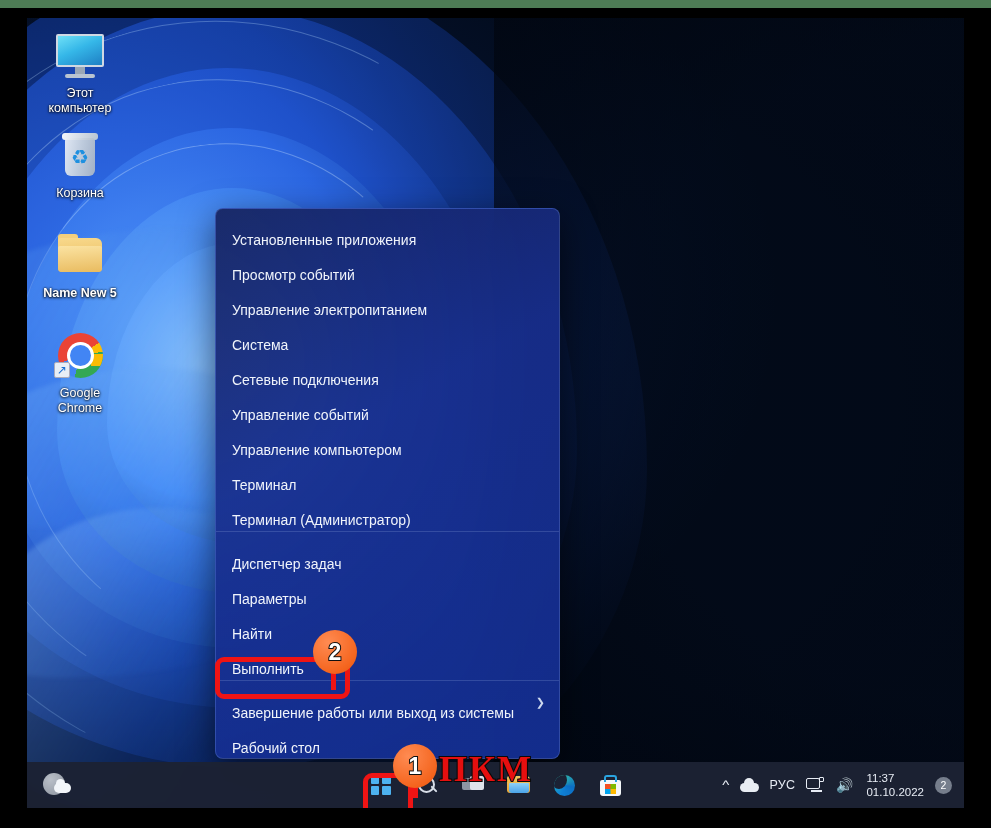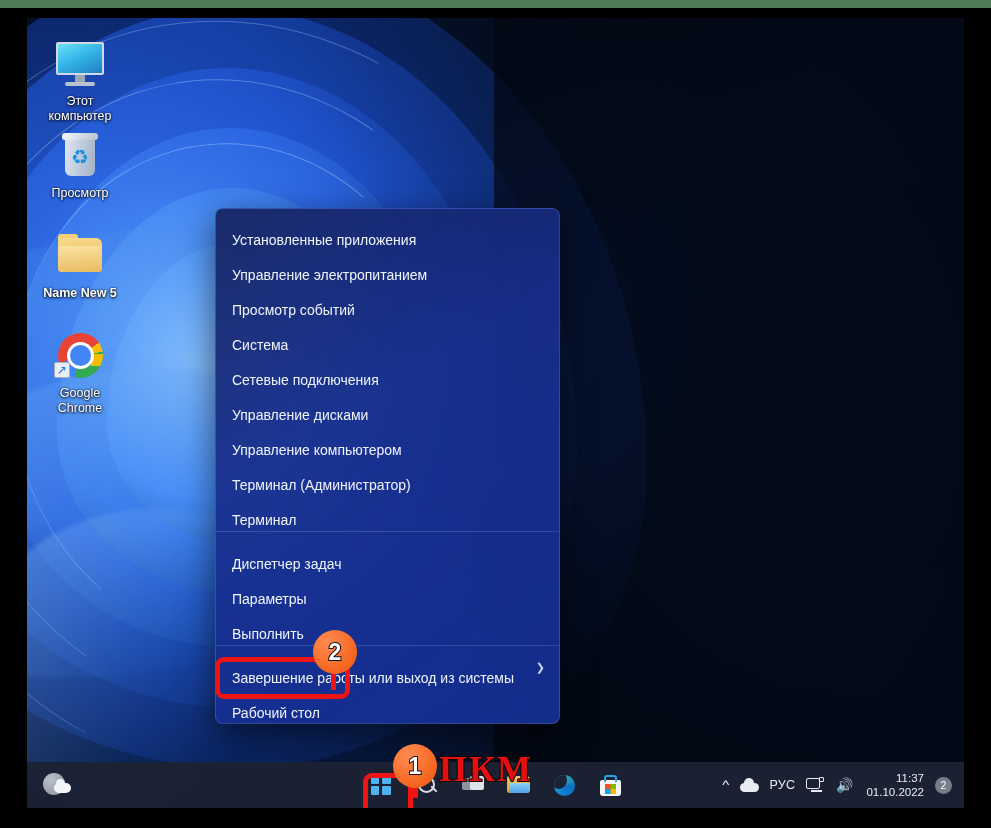--- a/index.html
+++ b/index.html
@@ -178,21 +178,21 @@
   .tray-cloud i{position:absolute;left:0;bottom:0;width:19px;height:9px;border-radius:5px;background:#e9edf3;}
   .tray-cloud i:nth-child(2){left:4px;bottom:4px;width:10px;height:10px;border-radius:50%;}
   .tray-lang{font-size:12.5px;letter-spacing:.3px;}
   .tray-net{position:relative;width:19px;height:16px;}
   .tray-net i:nth-child(1){position:absolute;left:0;top:1px;width:14px;height:11px;
     border:1.6px solid #e7ecf4;border-radius:2px;}
   .tray-net i:nth-child(2){position:absolute;left:5px;top:13px;width:11px;height:1.6px;background:#e7ecf4;}
   .tray-net i:nth-child(3){position:absolute;left:13px;top:0px;width:5px;height:5px;
     border:1.4px solid #e7ecf4;border-radius:1px;}
   .tray-vol{position:relative;width:19px;height:15px;color:#e7ecf4;font-size:14px;line-height:15px;}
-  .tray-clock{text-align:right;font-size:11.5px;line-height:14px;}
+  .tray-clock{text-align:left;font-size:11.5px;line-height:14px;}
   .tray-badge{width:17px;height:17px;border-radius:50%;background:#767e8c;color:#fff;
     font-size:10.5px;display:flex;align-items:center;justify-content:center;}
 
   
   .hl-box{position:absolute;border:5px solid #ef1414;border-radius:9px;}
   .ann-badge{
     position:absolute;width:44px;height:44px;border-radius:50%;
     background:radial-gradient(circle at 34% 28%,#ff8b52,#f4641d 72%,#e0540f);
     display:flex;align-items:center;justify-content:center;
     color:#fff;font-size:23px;font-weight:bold;
@@ -261,37 +261,37 @@
         transform:rotate(-12deg);"></div>
       <div class="ring" style="left:285px;top:245px;width:440px;height:500px;
         border-width:1.2px;border-top-color:rgba(210,235,255,.34);border-left-color:rgba(190,225,255,.24);
         transform:rotate(-6deg);"></div>
     </div>
 
     <div style="position:absolute;right:0;top:0;width:470px;height:790px;
       background:radial-gradient(ellipse at 110% 45%, rgba(6,16,38,.0) 0%, rgba(3,10,24,.55) 55%, rgba(1,6,16,.9) 100%);"></div>
   </div>
 
-  <div class="desk-icon" style="left:5px;top:20px;">
+  <div class="desk-icon" style="left:5px;top:12px;">
     <span class="glyph">
       <span class="mon-screen"></span>
         <span class="mon-neck"></span>
         <span class="mon-base"></span>
     </span>
     <span>Этот</span><br>
     <span>компьютер</span>
   </div>
 
   <div class="desk-icon" style="left:5px;top:112px;">
     <span class="glyph">
       <span class="bin-lid"></span>
         <span class="bin-body"></span>
         <span class="bin-rec">♻</span>
     </span>
-    <span>Просмотр</span>
+    <span>Корзина</span>
   </div>
 
   <div class="desk-icon" style="left:5px;top:212px;font-weight:bold;">
     <span class="glyph">
       <span class="fold-tab"></span>
         <span class="fold-back"></span>
         <span class="fold-front"></span>
     </span>
     <span>Name New 5</span>
   </div>
@@ -307,51 +307,54 @@
     <span>Google</span><br>
     <span>Chrome</span>
   </div>
 
   <div id="ctx-menu">
 
     <div class="ctx-item">
       <span class="lbl">Установленные приложения</span>
     </div>
     <div class="ctx-item">
+      <span class="lbl">Просмотр событий</span>
+    </div>
+    <div class="ctx-item">
       <span class="lbl">Управление электропитанием</span>
     </div>
     <div class="ctx-item">
-      <span class="lbl">Просмотр событий</span>
-    </div>
-    <div class="ctx-item">
       <span class="lbl">Система</span>
     </div>
     <div class="ctx-item">
       <span class="lbl">Сетевые подключения</span>
     </div>
     <div class="ctx-item">
-      <span class="lbl">Управление дисками</span>
+      <span class="lbl">Управление событий</span>
     </div>
     <div class="ctx-item">
       <span class="lbl">Управление компьютером</span>
     </div>
     <div class="ctx-item">
+      <span class="lbl">Терминал</span>
+    </div>
+    <div class="ctx-item">
       <span class="lbl">Терминал (Администратор)</span>
     </div>
-    <div class="ctx-item">
-      <span class="lbl">Терминал</span>
-    </div>
 
     <div class="ctx-sep"></div>
 
     <div class="ctx-item">
       <span class="lbl">Диспетчер задач</span>
     </div>
     <div class="ctx-item">
       <span class="lbl">Параметры</span>
+    </div>
+    <div class="ctx-item">
+      <span class="lbl">Найти</span>
     </div>
     <div class="ctx-item">
       <span class="lbl">Выполнить</span>
     </div>
 
     <div class="ctx-sep"></div>
 
     <div class="ctx-item">
       <span class="lbl">Завершение работы или выход из системы</span>
       <span class="chev">❯</span>

